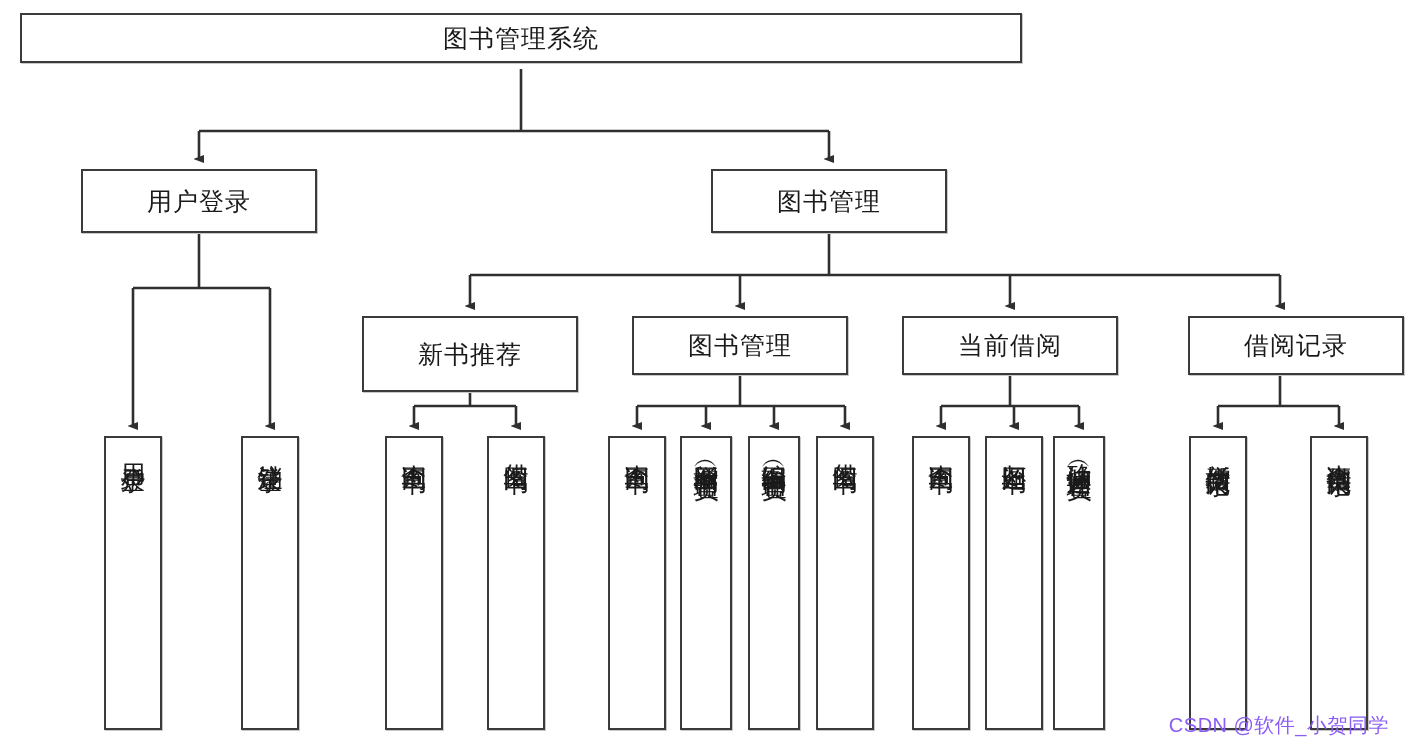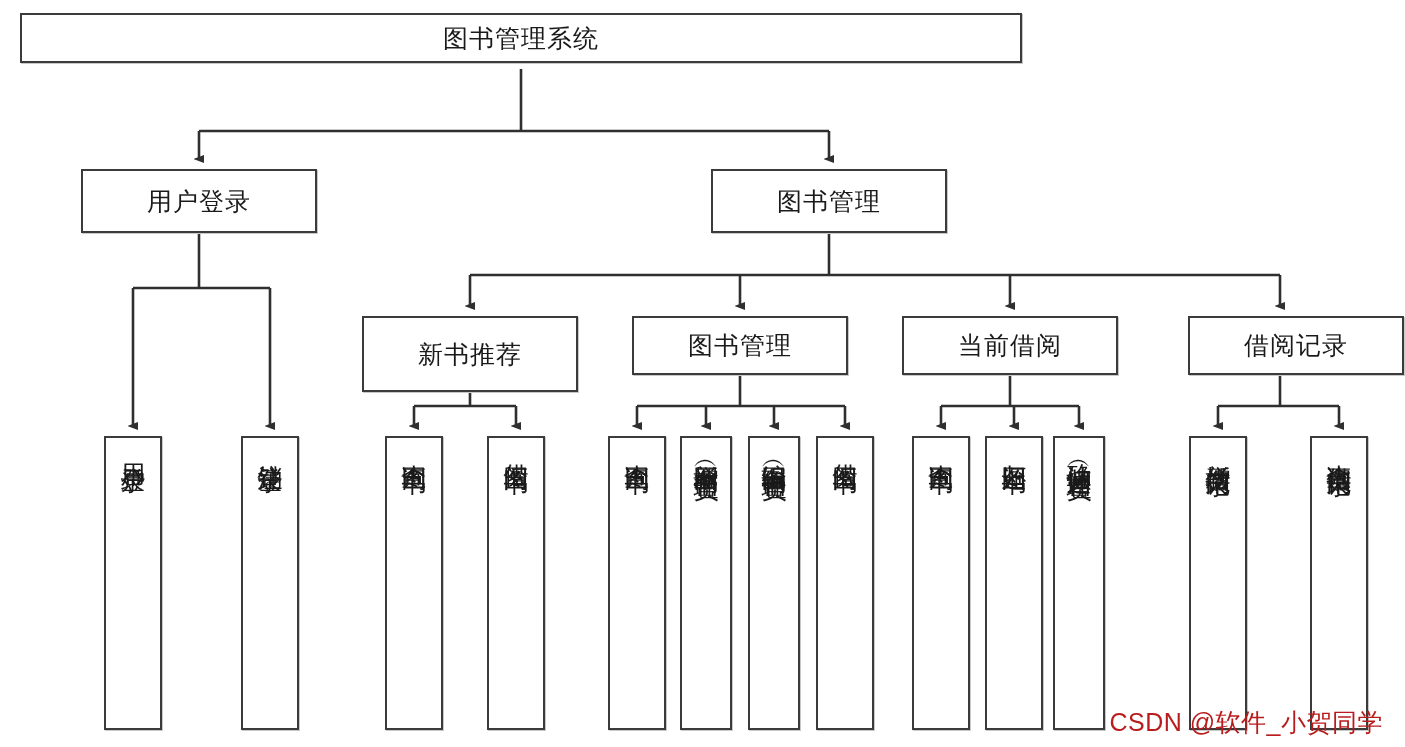--- a/index.html
+++ b/index.html
@@ -56,24 +56,24 @@
   .node.vertical .label {
     writing-mode: vertical-rl;
     text-orientation: upright;
     font-size: 25px;
     line-height: 1.08;
     letter-spacing: 2px;
     white-space: nowrap;
   }
   .watermark {
     position: absolute;
-    right: 22px;
+    right: 16px;
     bottom: 8px;
-    font-size: 25px;
-    color: #b91c1c;
+    font-size: 20px;
+    color: #8b5cf6;
     letter-spacing: 0.5px;
     white-space: nowrap;
     user-select: none;
   }
 </style>
 </head>
 <body>
 
 <div id="canvas">
 

